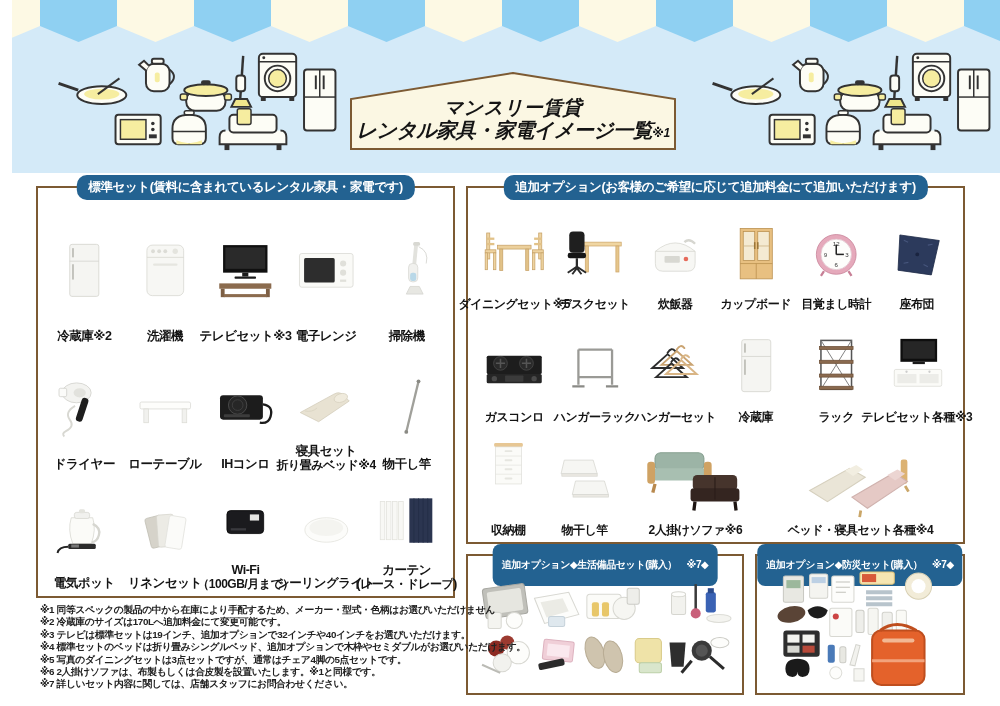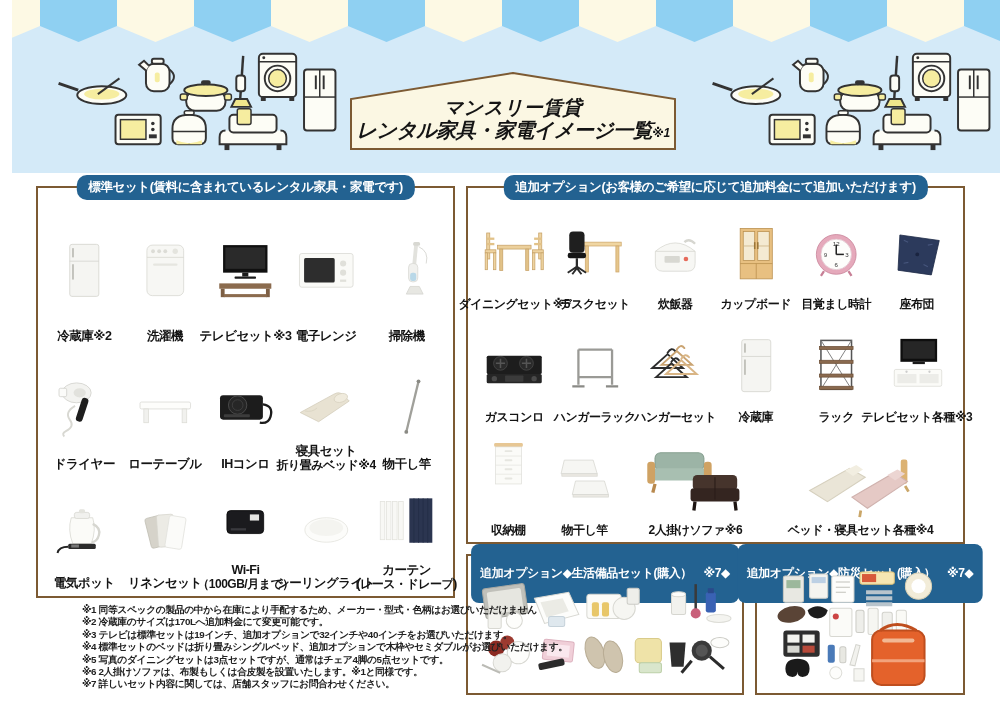--- a/index.html
+++ b/index.html
@@ -40,26 +40,26 @@
   .label .sub{display:block;font-size:12px;}
   #options-grid .label{font-size:12px;}
   #options-grid .row:nth-child(3) .cell:nth-child(1){flex:.85;gap:32px;}
   #options-grid .row:nth-child(3) .cell:nth-child(2){flex:1.05;}
   #options-grid .row:nth-child(3) .cell:nth-child(3){flex:1.7;}
   #options-grid .row:nth-child(3) .cell:nth-child(4){flex:2.4;}
   
   #life-box{left:466px;top:554px;width:278px;height:141px;}
   #disaster-box{left:755px;top:554px;width:210px;height:141px;}
   .mini-header{position:absolute;top:-12px;left:50%;transform:translateX(-50%);
-               background:#236291;color:#fff;font-weight:bold;font-size:12px;
-               padding:21px 9px;white-space:nowrap;letter-spacing:-.4px;border-radius:8px;}
+               background:#236291;color:#fff;font-weight:bold;font-size:10px;
+               padding:14px 9px;white-space:nowrap;letter-spacing:-.4px;border-radius:8px;}
   .mini-photo{position:absolute;left:6px;right:6px;top:12px;bottom:4px;}
   .mini-photo svg{width:100%;height:100%;}
   
-  #footnotes{position:absolute;left:40px;top:604px;width:450px;margin-left:42px;}
+  #footnotes{position:absolute;left:40px;top:604px;width:450px;}
   .footnote{font-size:9.8px;font-weight:bold;color:#222;line-height:12.4px;
             white-space:nowrap;letter-spacing:-.4px;}
 </style>
 </head>
 <body>
 
 <div class="banner">
   <div class="awning" id="awning">
       <svg viewBox="0 0 1000 44" preserveAspectRatio="none" style="width:100%;height:100%;display:block">
         <path d="M-49 0 H28 V26 L-10.5 42 L-49 26 Z" fill="#fdf9e4"></path>

